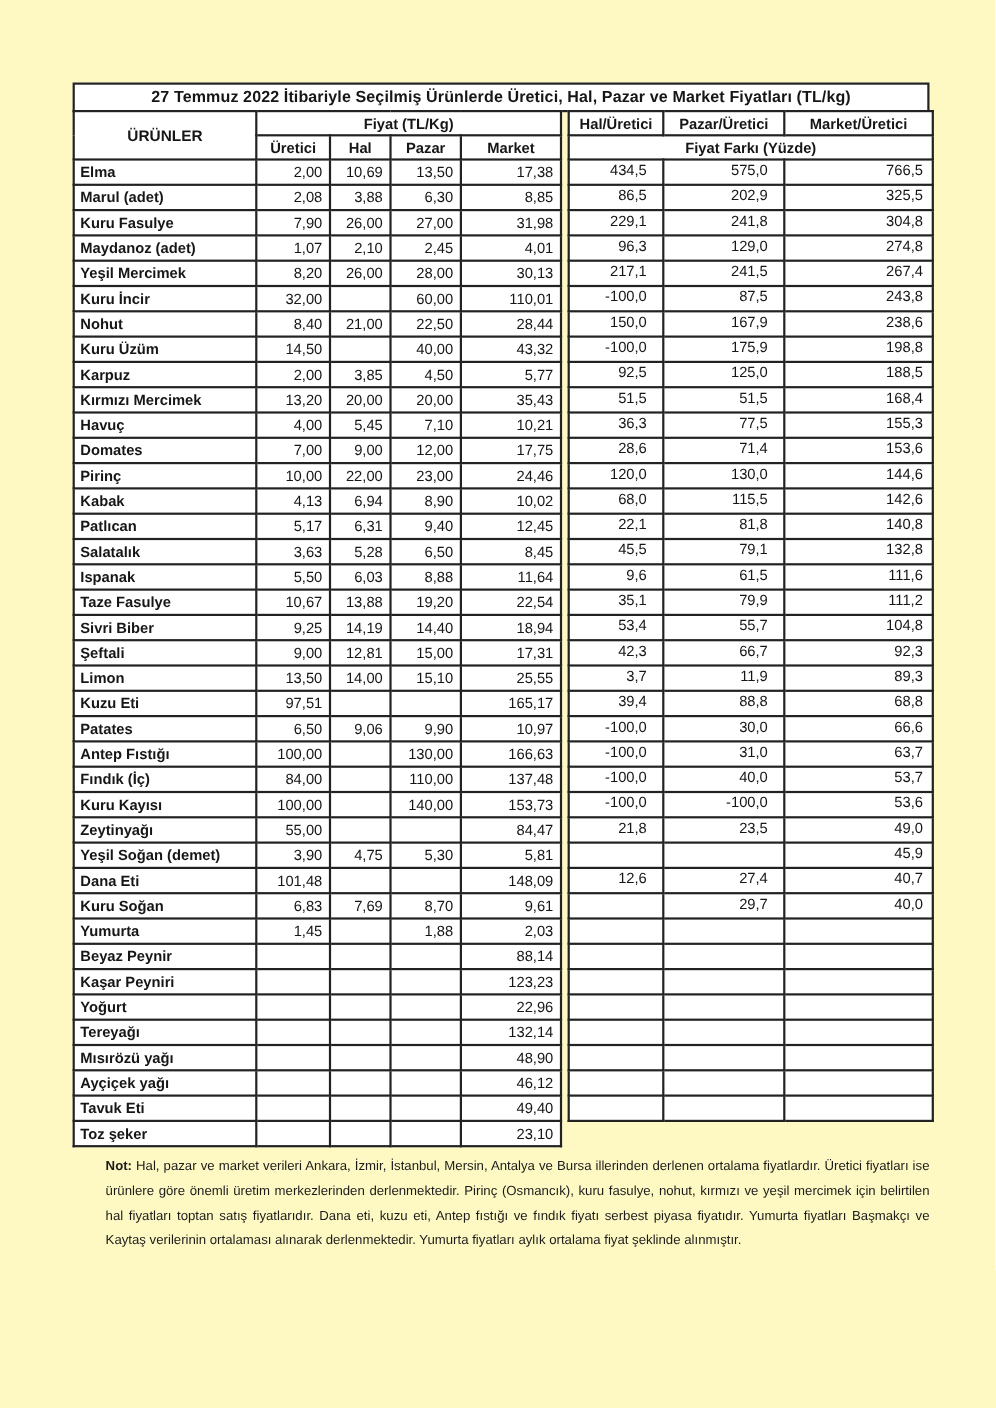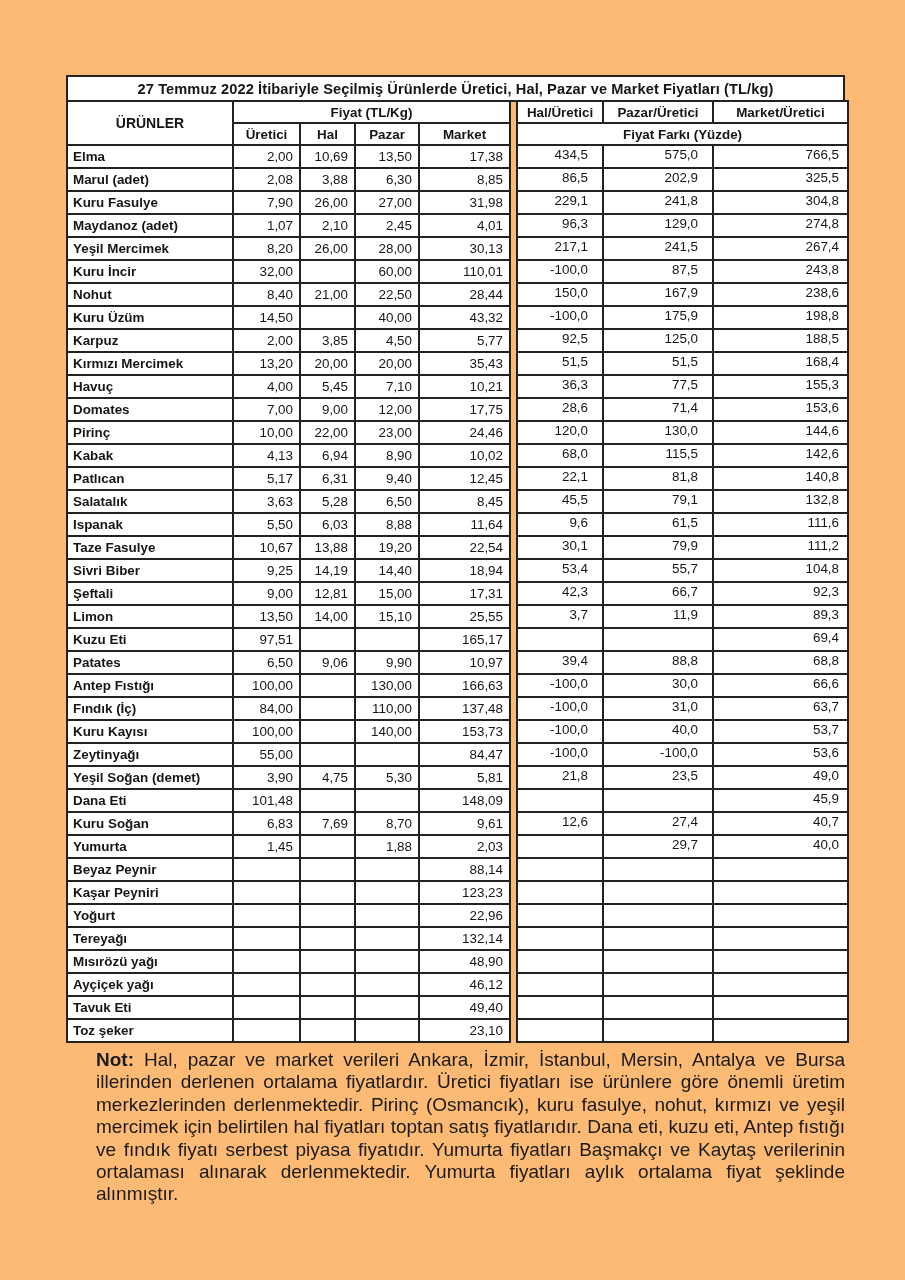--- a/index.html
+++ b/index.html
@@ -6,21 +6,21 @@
     margin: 0;
     padding: 0;
     background: #fdfdfc;
     font-family: "Liberation Sans", "DejaVu Sans", sans-serif;
     color: #161616;
   }
   .page {
     position: relative;
     width: 905px;
     height: 1280px;
-    background: #fdba74;
+    background: #fef9c3;
     overflow: hidden;
   }
   .doc {
     position: absolute;
     left: 66px;
     top: 75px;
     width: 779px;
   }
   .title-bar {
     box-sizing: border-box;
@@ -75,21 +75,21 @@
   }
   table.right tbody td.num {
     vertical-align: top;
     padding-top: 1px;
     padding-right: 14px;
   }
   table.right tbody td.num:last-child { padding-right: 8px; margin-left: 48px; }
   .note {
     margin: 6px 16px 0 30px;
     width: 749px;
-    font-size: 19px;
+    font-size: 12px;
     line-height: 22.4px;
     text-align: justify;
     color: #1b1b1b;
   }
   .note .note-label { font-weight: bold; }
 </style>
 </head>
 <body>
 
 <div class="page">
@@ -492,45 +492,40 @@
               <td class="num">45,5</td>
               <td class="num">79,1</td>
               <td class="num">132,8</td>
             </tr>
             <tr>
               <td class="num">9,6</td>
               <td class="num">61,5</td>
               <td class="num">111,6</td>
             </tr>
             <tr>
-              <td class="num">30,1</td>
+              <td class="num">35,1</td>
               <td class="num">79,9</td>
               <td class="num">111,2</td>
             </tr>
             <tr>
               <td class="num">53,4</td>
               <td class="num">55,7</td>
               <td class="num">104,8</td>
             </tr>
             <tr>
               <td class="num">42,3</td>
               <td class="num">66,7</td>
               <td class="num">92,3</td>
             </tr>
             <tr>
               <td class="num">3,7</td>
               <td class="num">11,9</td>
               <td class="num">89,3</td>
             </tr>
             <tr>
-              <td class="num"></td>
-              <td class="num"></td>
-              <td class="num">69,4</td>
-            </tr>
-            <tr>
               <td class="num">39,4</td>
               <td class="num">88,8</td>
               <td class="num">68,8</td>
             </tr>
             <tr>
               <td class="num">-100,0</td>
               <td class="num">30,0</td>
               <td class="num">66,6</td>
             </tr>
             <tr>

